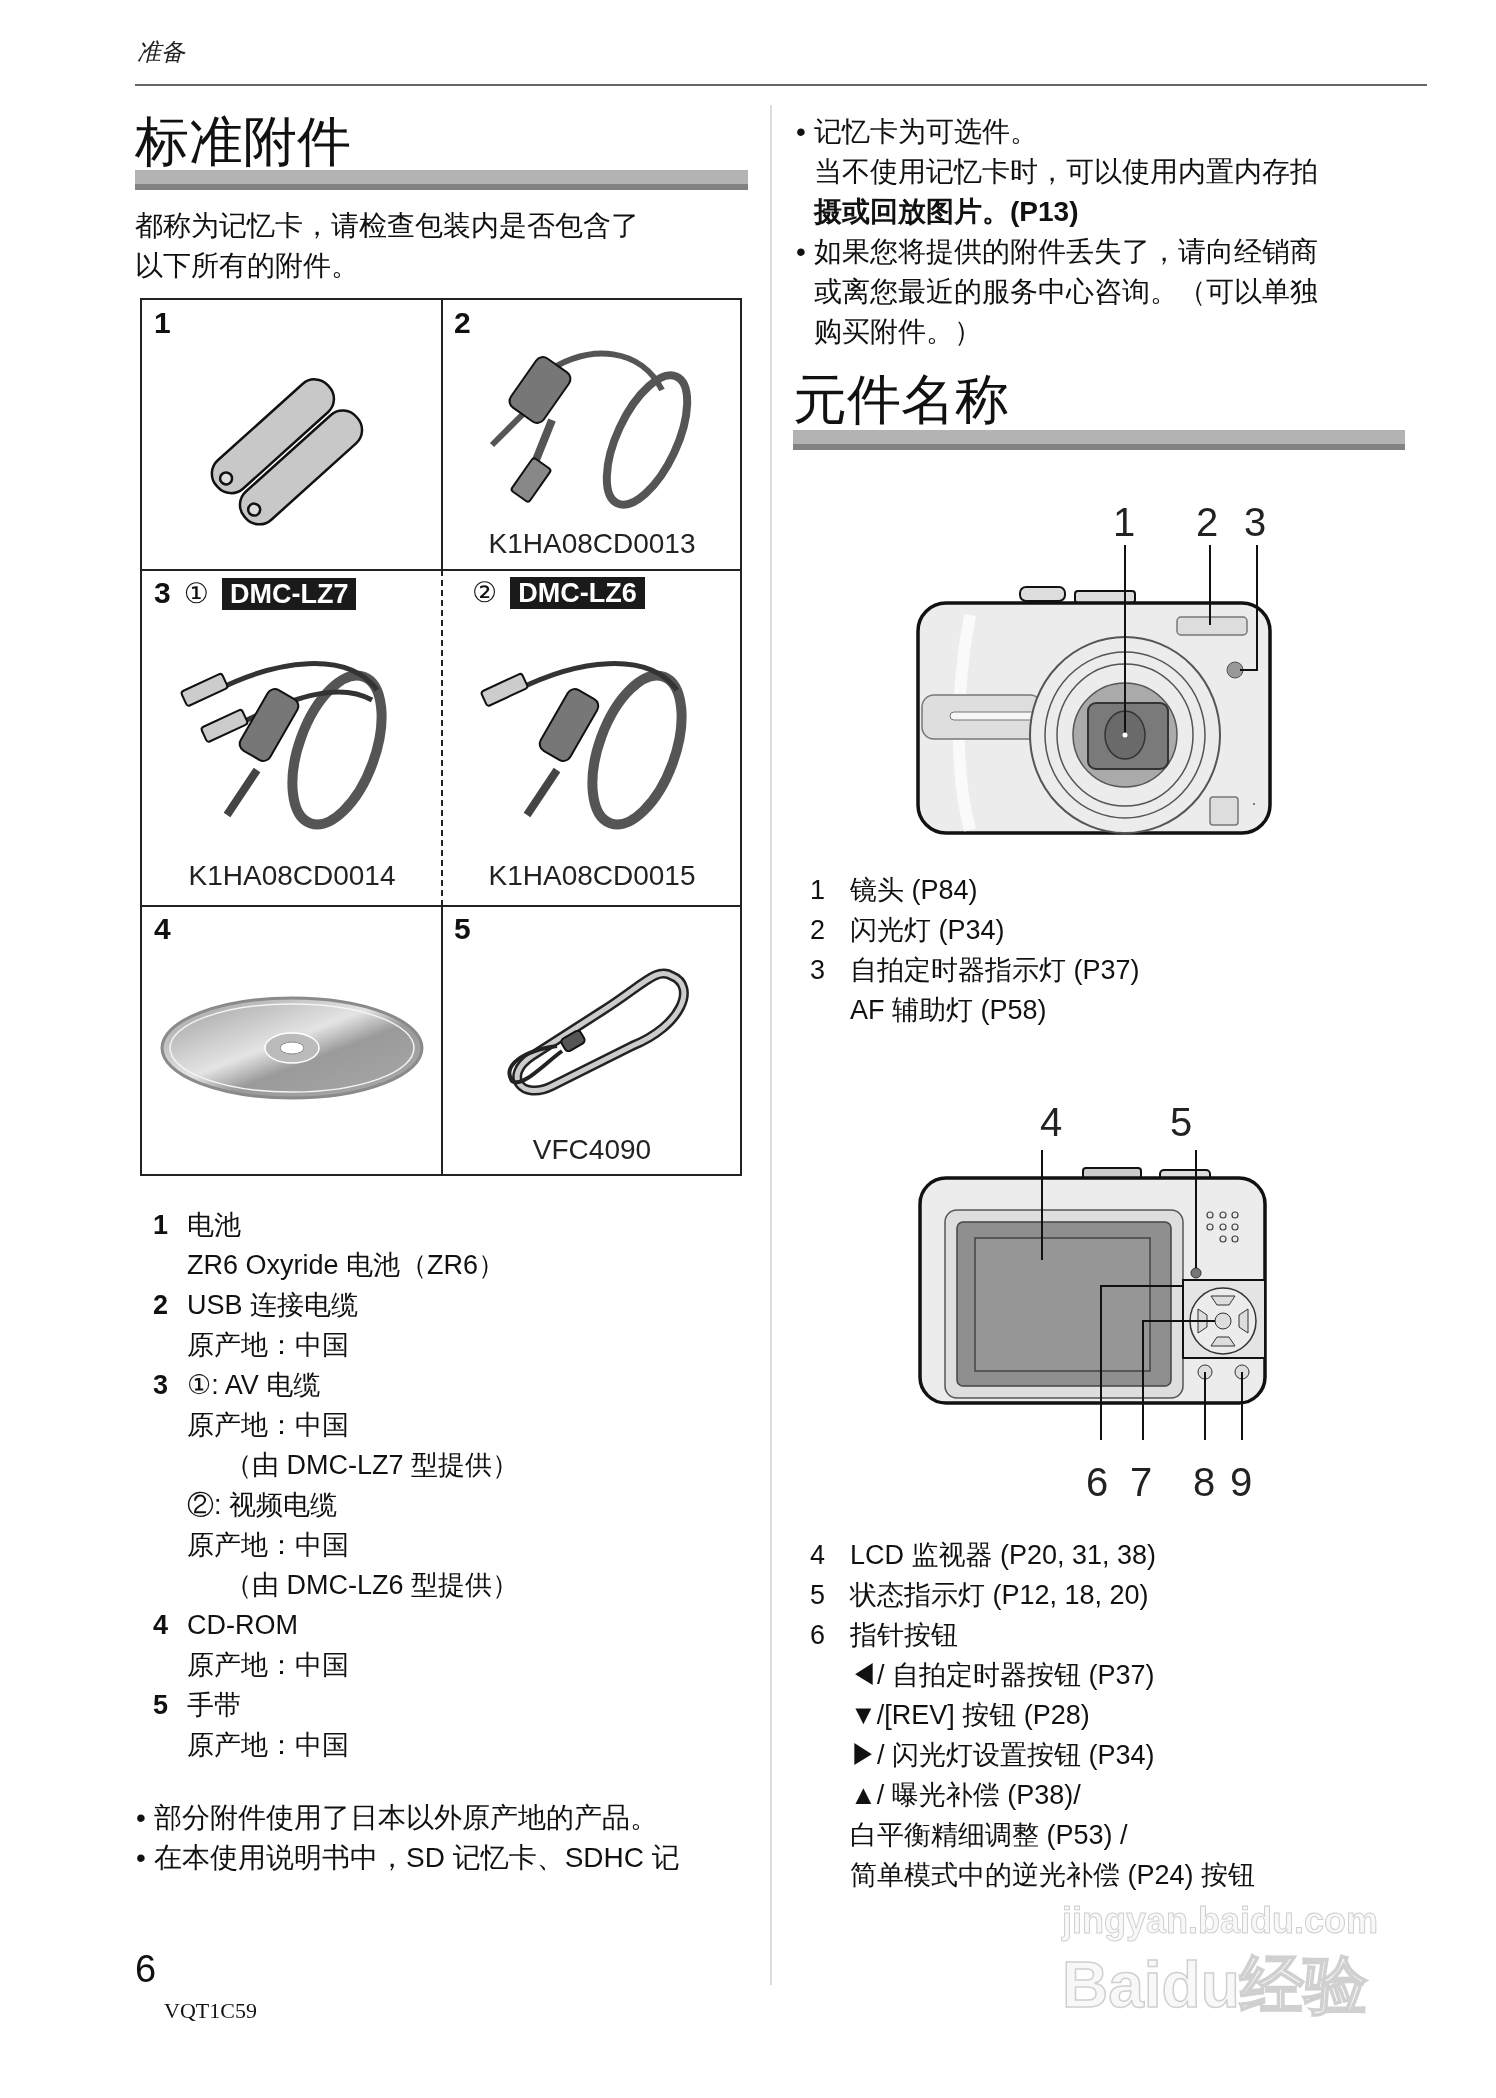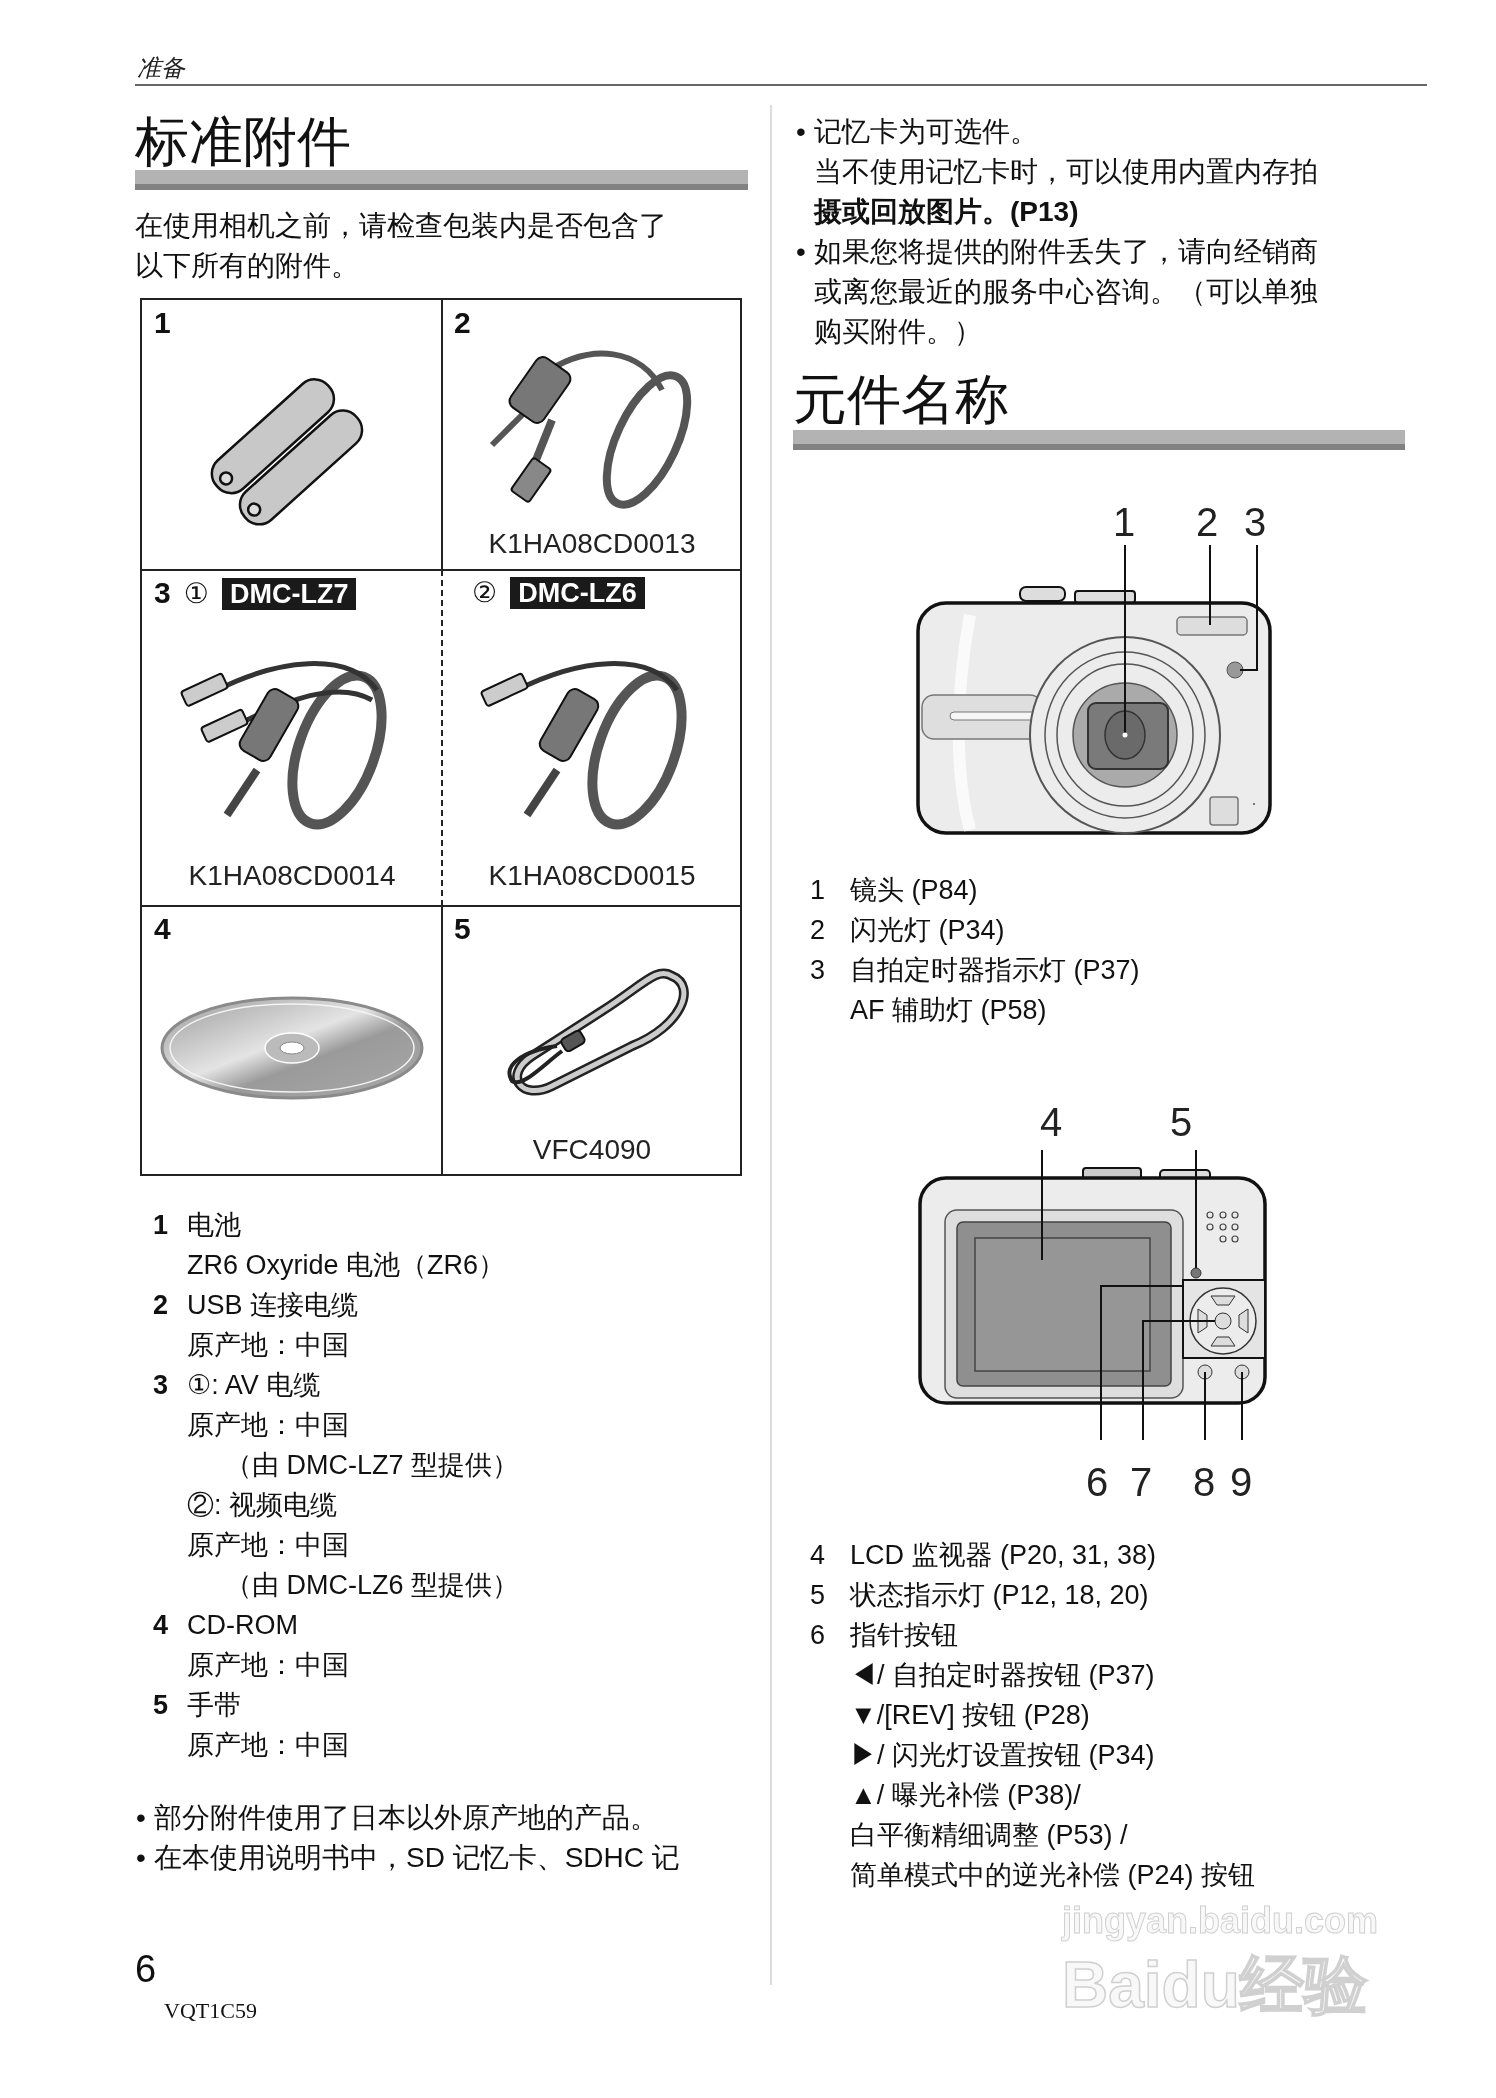--- a/index.html
+++ b/index.html
@@ -1,18 +1,18 @@
 <!DOCTYPE html>
 <html><head>
 <meta charset="utf-8">
 <style>
   html,body{margin:0;padding:0;background:#fff;}
   body{width:1496px;height:2098px;position:relative;overflow:hidden;font-family:"DejaVu Sans","Liberation Sans",sans-serif;color:#111;}
   .abs{position:absolute;}
-  .running-head{left:137px;top:52px;font-size:24px;font-style:italic;color:#222;font-family:"DejaVu Serif",serif;}
+  .running-head{left:137px;top:36px;font-size:24px;font-style:italic;color:#222;font-family:"DejaVu Serif",serif;}
   .head-rule{left:135px;top:84px;width:1292px;height:2px;background:#666;}
   .sec-title{font-family:"DejaVu Serif","Liberation Serif",serif;font-size:54px;line-height:60px;color:#111;}
   .bar{height:20px;background:#b3b3b3;border-bottom:6px solid #828282;box-sizing:border-box;}
   .col-divider{left:770px;top:105px;width:2px;height:1880px;background:#dcdcdc;}
   .para{font-size:28px;line-height:40px;font-family:"DejaVu Serif","Liberation Serif",serif;}
   .grid{left:140px;top:298px;width:602px;height:878px;border:2px solid #222;box-sizing:border-box;}
   .cell{position:absolute;box-sizing:border-box;}
   .cell-num{position:absolute;left:12px;top:6px;font-weight:bold;font-size:30px;font-family:"Liberation Sans",sans-serif;}
   .code{position:absolute;width:100%;text-align:center;font-size:28px;font-family:"Liberation Sans",sans-serif;color:#222;}
   .tag{display:inline-block;background:#1a1a1a;color:#fff;font-weight:bold;font-size:27px;padding:0 8px;line-height:32px;font-family:"Liberation Sans",sans-serif;}
@@ -36,21 +36,21 @@
 </head>
 <body>
 
 <div class="abs running-head">准备</div>
 <div class="abs head-rule"></div>
 <div class="abs col-divider"></div>
 
 <div class="abs sec-title" style="left:135px;top:112px;">标准附件</div>
 <div class="abs bar" style="left:135px;top:170px;width:613px;"></div>
 <div class="abs para" style="left:135px;top:206px;">
-  <div>在使用相机之前，请检查包装内是否包含了</div>
+  <div>都称为记忆卡，请检查包装内是否包含了</div>
   <div>以下所有的附件。</div>
 </div>
 
 <div class="abs grid">
 
   <div class="abs" style="left:299px;top:0;width:2px;height:270px;background:#222;"></div>
   <div class="abs" style="left:299px;top:270px;width:0;height:336px;border-left:2px dashed #222;"></div>
   <div class="abs" style="left:299px;top:606px;width:2px;height:270px;background:#222;"></div>
   <div class="abs" style="left:0;top:269px;width:100%;height:2px;background:#222;"></div>
   <div class="abs" style="left:0;top:605px;width:100%;height:2px;background:#222;"></div>

